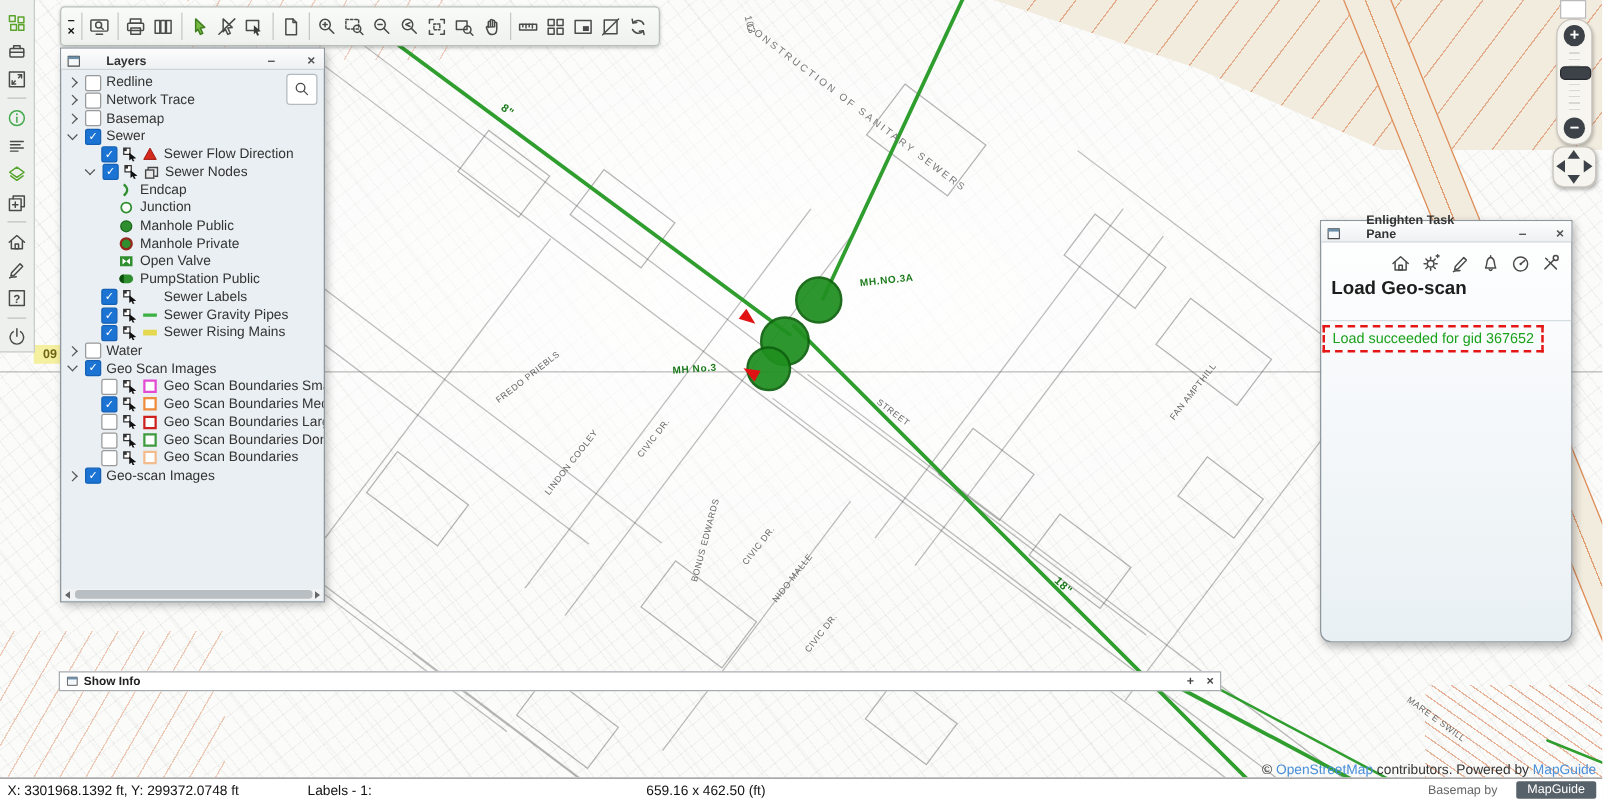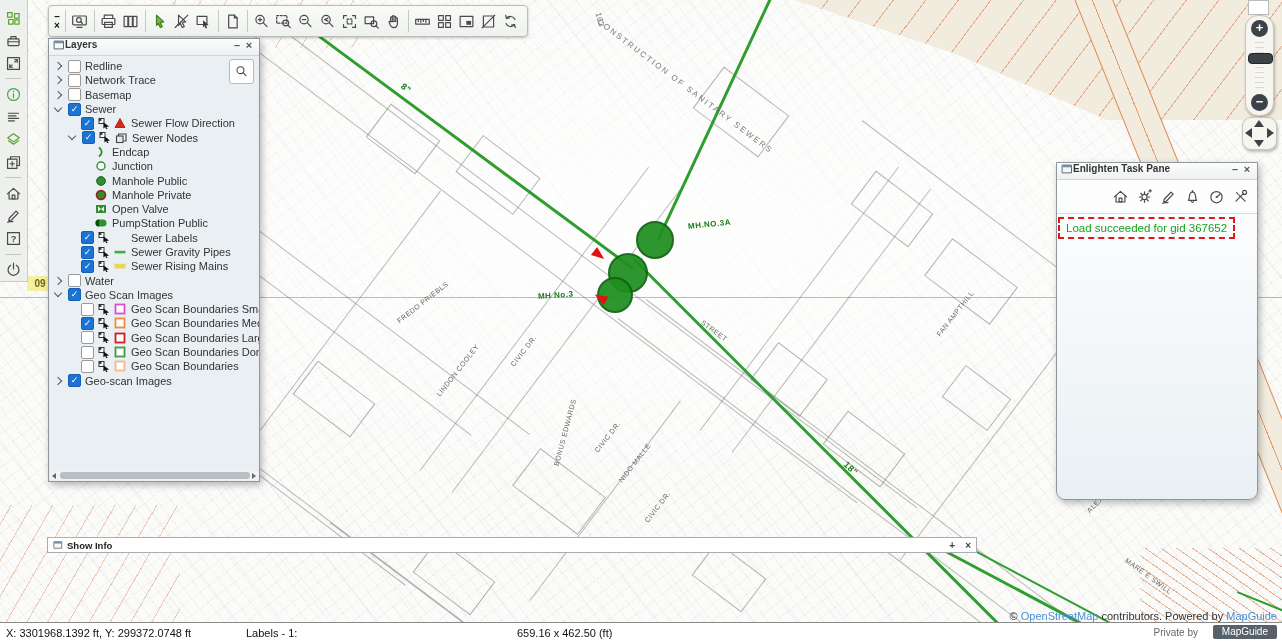--- a/index.html
+++ b/index.html
@@ -58,21 +58,21 @@
     border-right:1px solid #c8ccc8;border-bottom:1px solid #c8ccc8;display:flex;
     flex-direction:column;align-items:center;padding-top:7px;z-index:25}
   .dock-btn{width:21px;height:21px;display:flex;align-items:center;justify-content:center;
     border:none;background:transparent;padding:0;margin:2px 0;cursor:pointer}
   .dock-sep{width:15px;height:1px;background:#c0c4c0;margin:4px 0}
 
   
   .panel{position:absolute;background:#e9eff2;border:1px solid #8f979e;
     box-shadow:2px 3px 7px rgba(0,0,0,.28);z-index:40}
   .panel-header{height:16px;background:linear-gradient(#fdfdfd,#eef0f2);display:flex;
-    align-items:flex-start;font-size:10px;font-weight:bold;color:#333;padding:0 4px;gap:0;
+    align-items:flex-end;font-size:10px;font-weight:bold;color:#333;padding:0 4px;gap:20px;
     border-bottom:1px solid #cfd6da}
   .panel-header .spacer{flex:1}
   .hdr-btn{font-size:11px;font-weight:bold;color:#555;width:12px;text-align:center;cursor:pointer}
   #layers-panel{left:48px;top:38px;width:210px;height:442px}
   #layer-search{position:absolute;right:5px;top:20px;width:23px;height:23px;background:#fff;
     border:1px solid #b4bbc0;border-radius:3px;display:flex;align-items:center;justify-content:center;
     cursor:pointer;z-index:2}
   #layer-tree{position:absolute;left:0;top:17px;right:0;bottom:11px;overflow:hidden;padding-top:3px}
   .tree-row{display:flex;align-items:center;height:14.3px;font-size:11px;color:#333;white-space:nowrap}
   .chev{width:5px;height:5px;border-right:1.5px solid #555;border-bottom:1.5px solid #555;
@@ -87,21 +87,21 @@
   .sym{width:13px;height:12px;margin-right:4px;flex:none;display:flex}
   .tree-label{overflow:hidden}
   #layers-hscroll{position:absolute;left:1px;right:1px;bottom:1px;height:9px;background:#f0f2f3;
     display:flex;align-items:center;z-index:2}
   .hs-arrow{width:0;height:0;border-top:3px solid transparent;border-bottom:3px solid transparent;margin:0 2px}
   .hs-left{border-right:4px solid #666}
   .hs-right{border-left:4px solid #666;margin-left:auto}
   .hs-thumb{height:7px;background:#b9bec2;border-radius:3px;flex:1;margin:0 2px;cursor:pointer}
 
   
-  #task-pane{left:1056px;top:162px;width:200px;height:336px;border-radius:0 0 9px 9px;
+  #task-pane{left:1056px;top:176px;width:200px;height:336px;border-radius:0 0 9px 9px;
     background:linear-gradient(#ffffff,#e9f0f4)}
   #tp-icons{display:flex;justify-content:flex-end;gap:7px;padding:8px 8px 0}
   .tp-ic{width:17px;height:17px;display:flex;cursor:pointer}
   #tp-title{font-size:15px;font-weight:bold;color:#1d1d1d;padding:3px 8px 9px}
   .tp-sep{border-top:1px solid #d6dde1;margin:8px 0 0}
   #tp-msg{display:inline-block;margin:3px 0 0 1px;border:2px dashed #e41616;color:#1ca21c;
     font-size:11.5px;padding:3px 6px;white-space:nowrap}
 
   
   #zoom-cap{position:absolute;left:1248px;top:0;width:19px;height:13px;background:#fff;
@@ -942,20 +942,21 @@
             <g fill="none" stroke="#4a4a4a" stroke-width="1.4" stroke-linecap="round" stroke-linejoin="round">
               <line x1="4.6" y1="15.4" x2="13.4" y2="6.6"></line>
               <circle cx="14.8" cy="5.2" r="2.3"></circle>
               <line x1="15.4" y1="15.4" x2="8.4" y2="8.4"></line>
               <path d="M5.4 5.4 L7.2 7.2"></path>
             </g>
           </svg>
         </span>
       </span>
     </div>
+  <div id="tp-title">Load Geo-scan</div>
   <div class="tp-sep"></div>
   <div id="tp-msg">Load succeeded for gid 367652</div>
 </div>
 
 <div id="zoom-cap"></div>
 <div id="zoom-ctl">
   <div class="zbtn" id="zoom-in-btn">+</div>
   <div id="ztrack"></div>
   <div id="zhandle"></div>
   <div class="zbtn" id="zoom-out-btn">−</div>
@@ -980,15 +981,15 @@
   <span class="ctl">
     <span>+</span>
     <span>×</span>
   </span>
 </div>
 
 <div id="status-bar">
   <span id="sb-coords">X: 3301968.1392 ft, Y: 299372.0748 ft</span>
   <span id="sb-scale-label">Labels - 1:</span>
   <span id="sb-size">659.16 x 462.50 (ft)</span>
-  <span id="sb-powered">Private by</span>
+  <span id="sb-powered">Basemap by</span>
   <span id="sb-badge">MapGuide</span>
 </div>
 
 </body></html>

